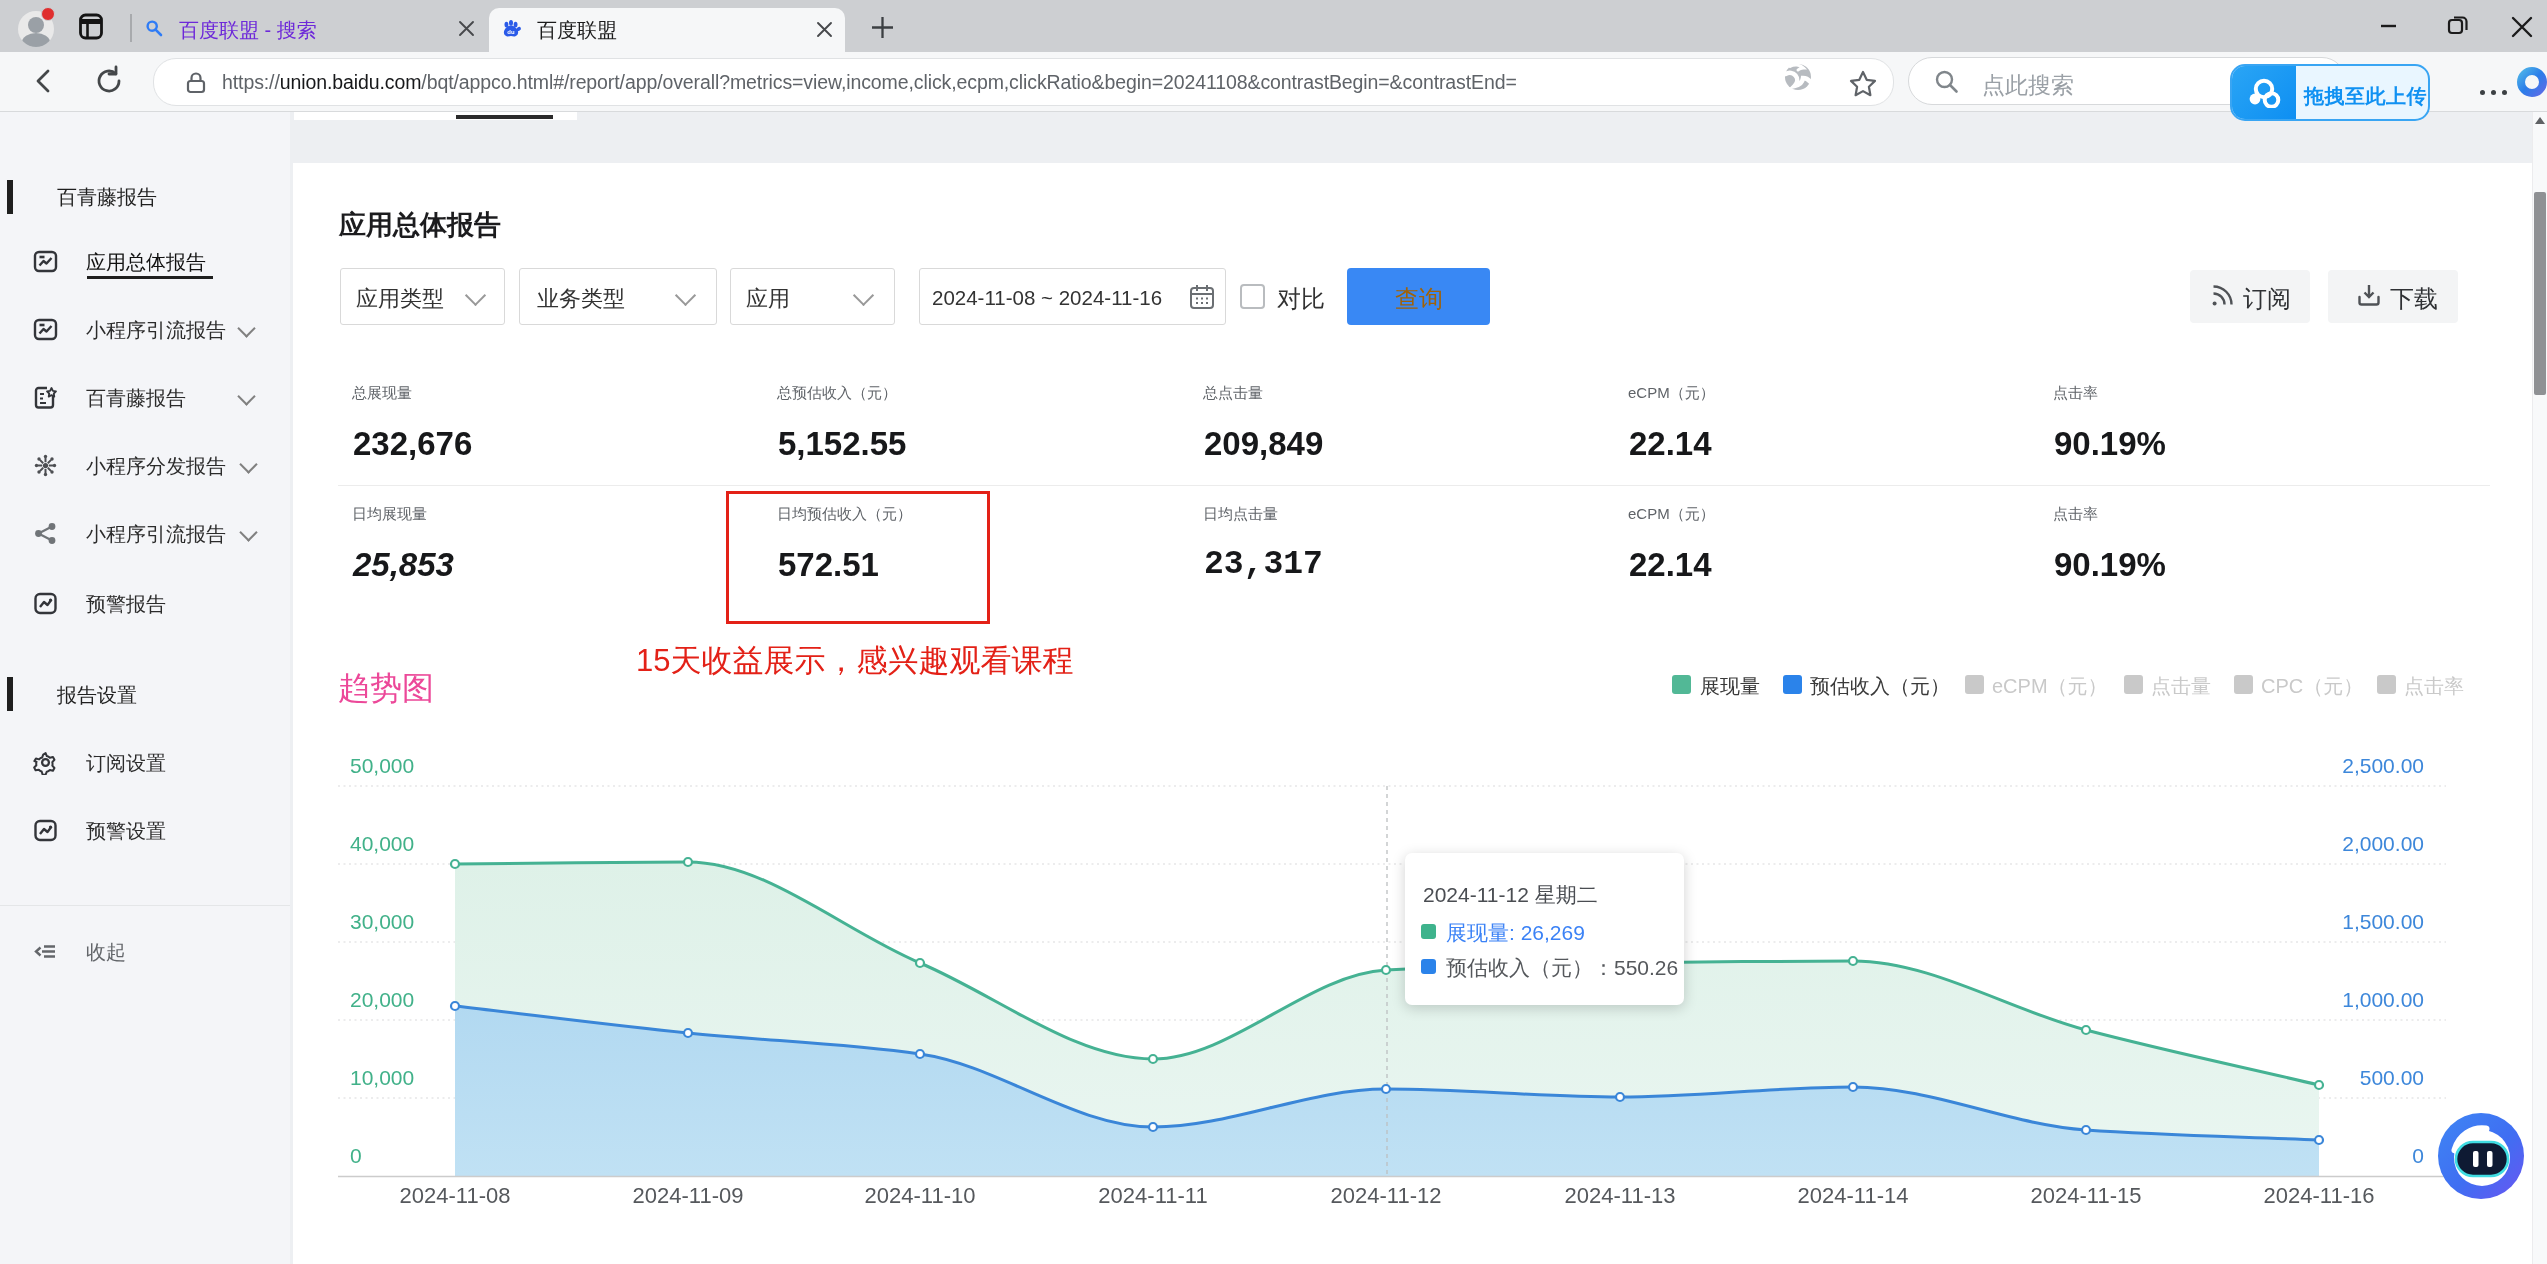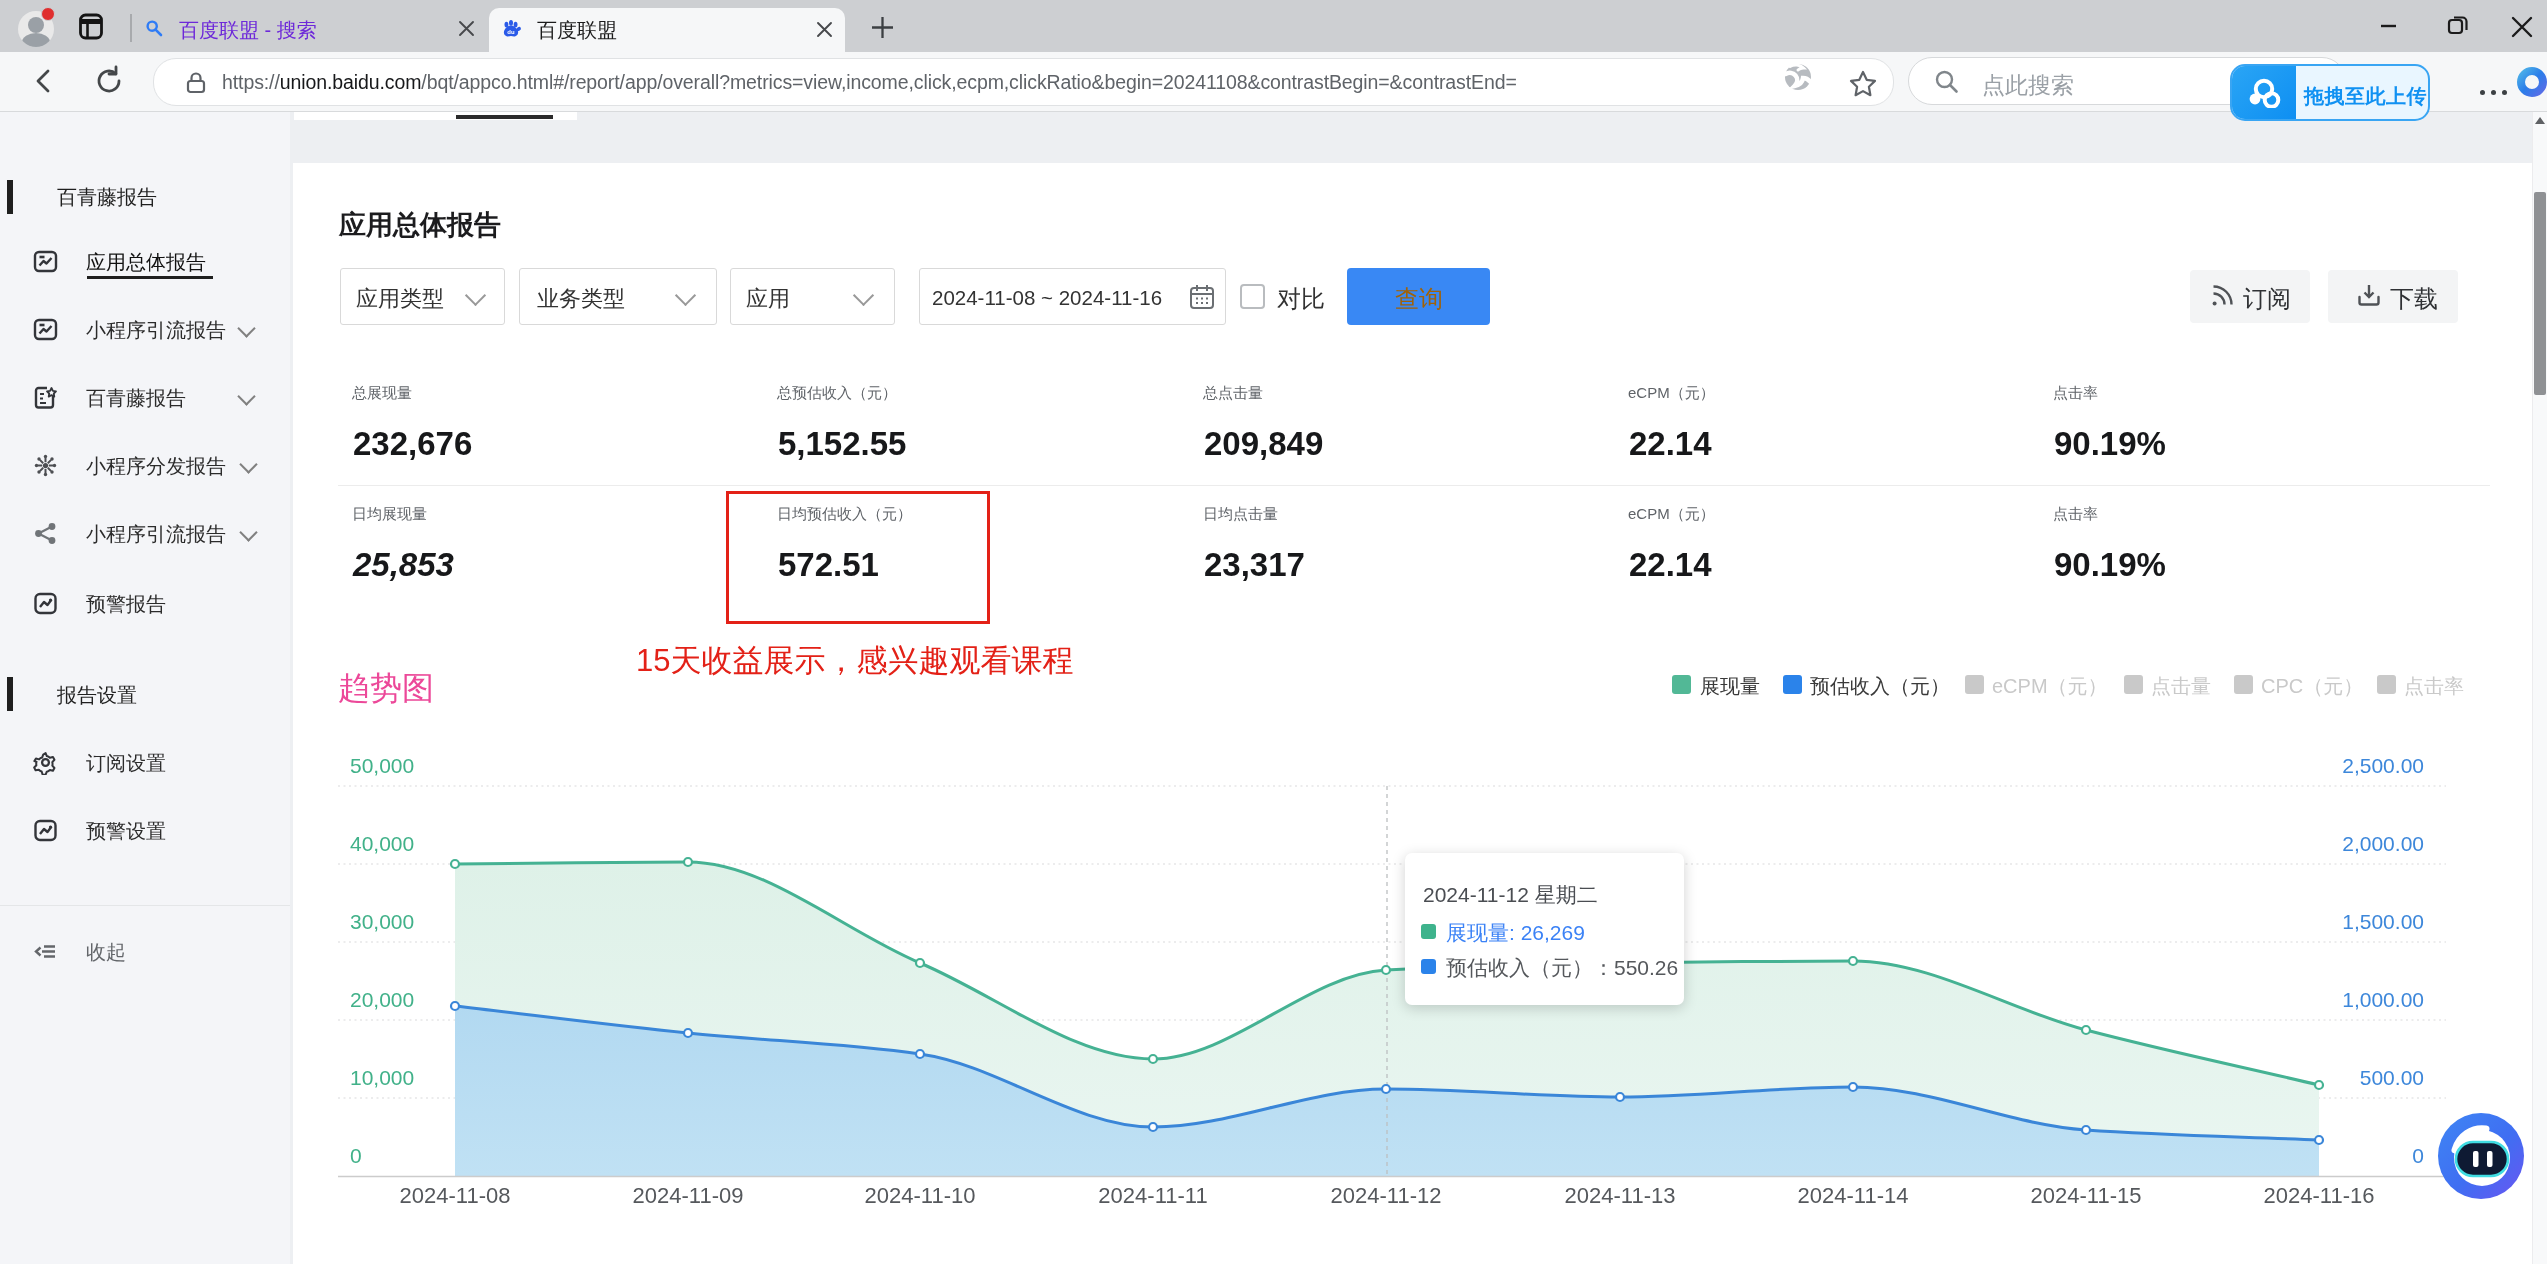--- a/index.html
+++ b/index.html
@@ -274,21 +274,21 @@
 <div class="ab slabel" style="left:1628px;top:384px;">eCPM（元）</div>
 <div class="ab sval" style="left:1629px;top:425px;">22.14</div>
 <div class="ab slabel" style="left:2053px;top:384px;">点击率</div>
 <div class="ab sval" style="left:2054px;top:425px;">90.19%</div>
 <div class="ab" style="left:338px;top:485px;width:2152px;height:1px;background:#ececec;"></div>
 <div class="ab slabel" style="left:352px;top:505px;">日均展现量</div>
 <div class="ab sval" style="left:353px;top:546px;font-style:italic;">25,853</div>
 <div class="ab slabel" style="left:777px;top:505px;">日均预估收入（元）</div>
 <div class="ab sval" style="left:778px;top:546px;">572.51</div>
 <div class="ab slabel" style="left:1203px;top:505px;">日均点击量</div>
-<div class="ab sval" style="left:1204px;top:546px;">23,317</div>
+<div class="ab sval" style="left:1204px;top:546px;font-family:Liberation Mono, monospace;">23,317</div>
 <div class="ab slabel" style="left:1628px;top:505px;">eCPM（元）</div>
 <div class="ab sval" style="left:1629px;top:546px;">22.14</div>
 <div class="ab slabel" style="left:2053px;top:505px;">点击率</div>
 <div class="ab sval" style="left:2054px;top:546px;">90.19%</div>
 
 <div class="ab" style="left:726px;top:491px;width:264px;height:133px;border:3.5px solid #e32117;box-sizing:border-box;"></div>
 <div class="ab" style="left:636px;top:640px;font-size:31px;color:#e32117;white-space:nowrap;">15天收益展示，感兴趣观看课程</div>
 
 <div class="ab" style="left:338px;top:667px;font-size:32px;font-weight:normal;color:#ec4899;">趋势图</div>
 <div class="ab legsq" style="left:1672px;background:#52b896;"></div>

